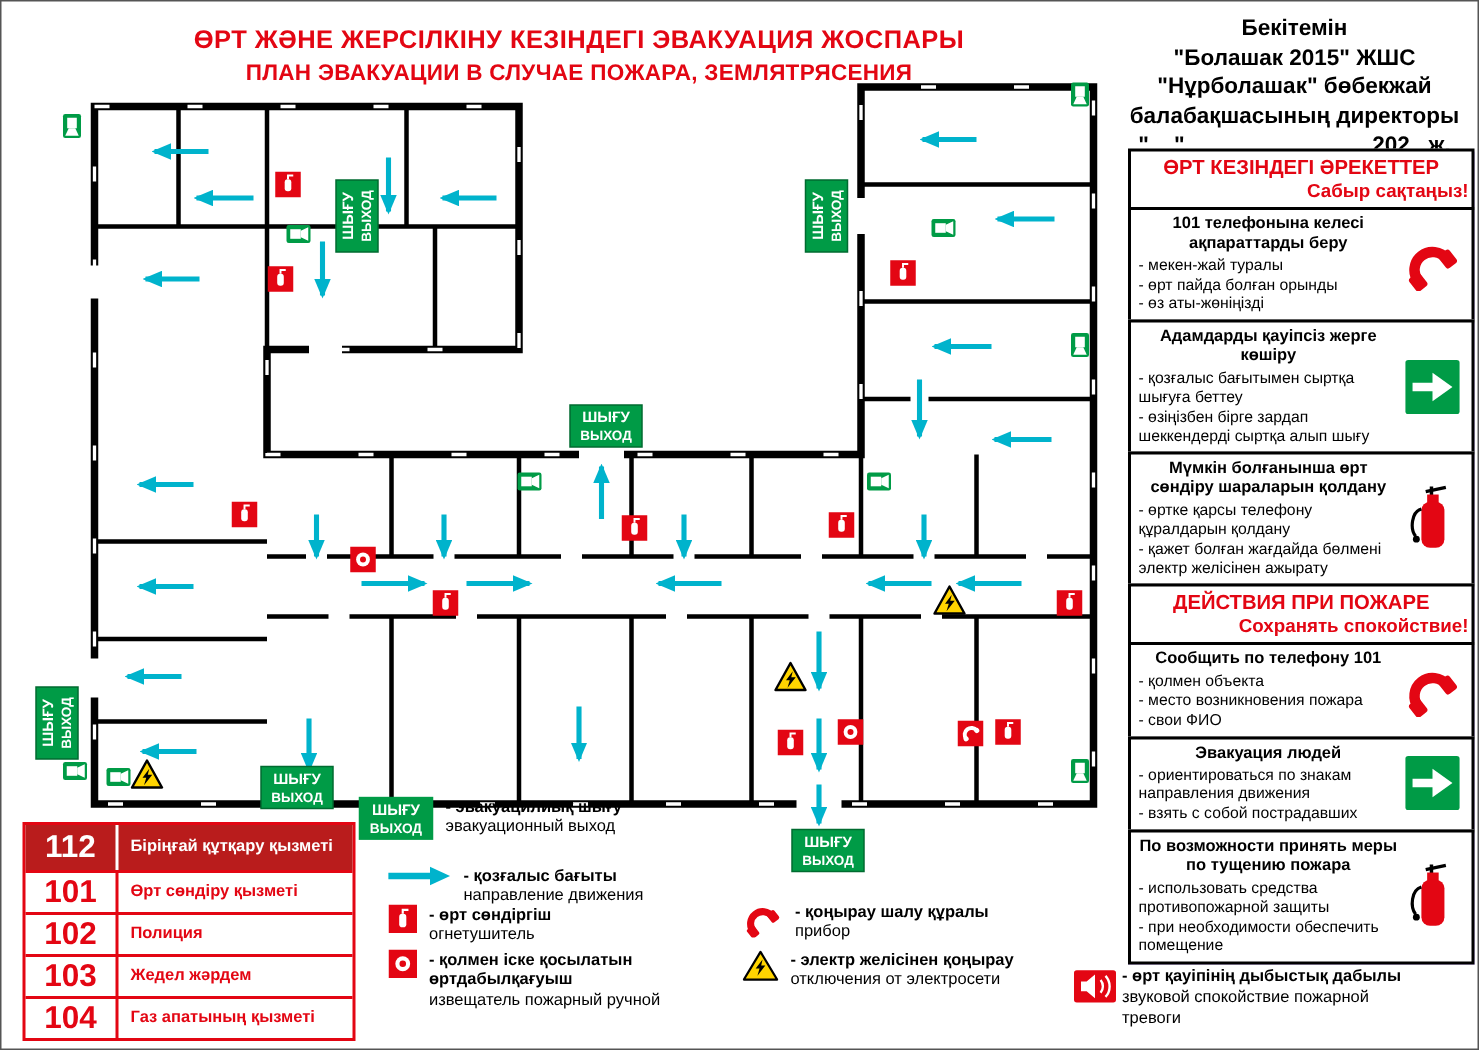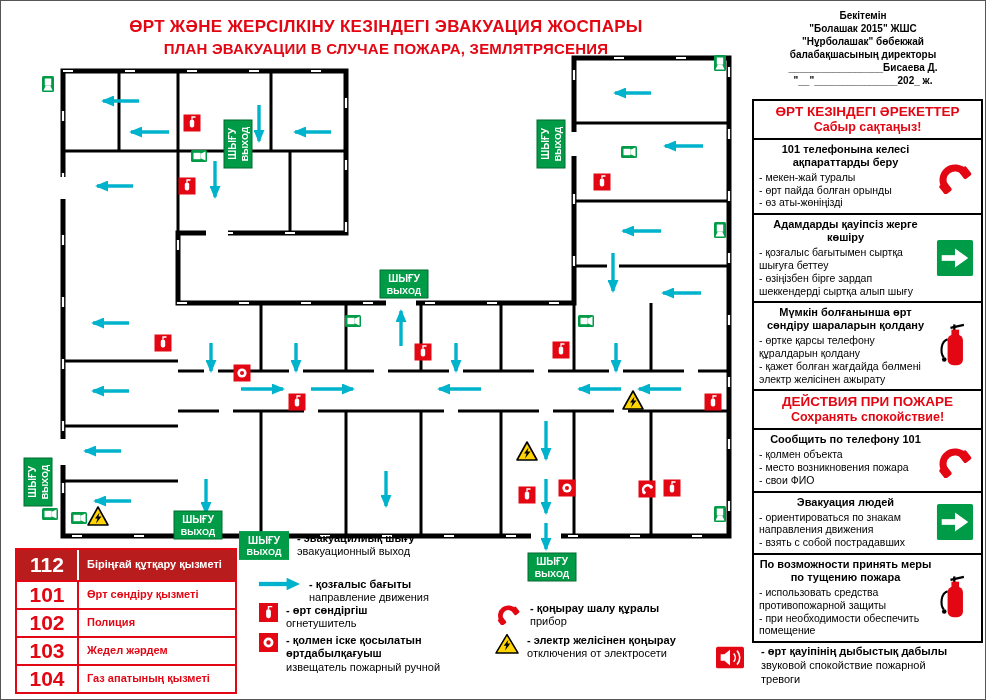--- a/index.html
+++ b/index.html
@@ -4,34 +4,34 @@
 <style>
   html,body{margin:0;padding:0;background:#e8e8e8;}
   .page{position:relative;width:986px;height:700px;background:#fff;border:1px solid #555;
         box-sizing:border-box;font-family:"Liberation Sans",sans-serif;overflow:hidden;margin:0 auto;}
   
   .title{position:absolute;left:40px;top:16px;width:690px;text-align:center;color:#e30613;font-weight:bold;z-index:3;}
   .title .l1{font-size:17px;letter-spacing:.3px;}
   .title .l2{font-size:15px;margin-top:3px;letter-spacing:.2px;}
   
   .approval{position:absolute;left:744px;top:8px;width:236px;text-align:center;font-weight:bold;
-            font-size:10px;line-height:1.3;color:#000;z-index:3;}
+            font-size:15px;line-height:1.3;color:#000;z-index:3;}
   
   .sidebar{position:absolute;left:751px;top:100px;width:231px;z-index:3;background:#6d28d9;}
   .sb-box{border:2px solid #000;margin-top:-2px;background:#fff;}
   .sb-header{text-align:center;color:#e30613;font-weight:bold;padding:3px 2px 4px;}
   .sb-header .h1{font-size:13.5px;line-height:1.15;}
-  .sb-header .h2{font-size:12.5px;line-height:1.15;}
+  .sb-header .h2{font-size:12.5px;line-height:1.15;text-align:right;}
   .sb-sec{display:flex;padding:3px 3px 4px 5px;}
   .sb-sec .txt{flex:1;min-width:0;}
   .sb-sec .tl{font-weight:bold;text-align:center;font-size:11px;line-height:1.18;margin-bottom:2px;}
   .sb-sec .it{font-size:10.5px;line-height:1.22;}
   .sb-sec .ic{width:46px;display:flex;align-items:center;justify-content:center;flex:none;}
   
-  .alarm-note{position:absolute;left:714px;top:644px;width:268px;display:flex;gap:16px;align-items:flex-start;z-index:3;}
+  .alarm-note{position:absolute;left:714px;top:644px;width:268px;display:flex;gap:3px;align-items:flex-start;z-index:3;}
   .alarm-note .an-text{font-size:11px;line-height:1.25;}
   .alarm-note .an-kk{font-weight:bold;}
   
   .etable{position:absolute;left:14px;top:547px;width:218px;border:2.5px solid #e30613;z-index:3;background:#fff;}
   .etable .row{display:flex;border-top:2px solid #e30613;height:26px;}
   .etable .row:first-child{border-top:0;height:30px;}
   .etable .num{width:60px;border-right:2px solid #e30613;color:#e30613;font-weight:bold;font-size:21px;
                display:flex;align-items:center;justify-content:center;}
   .etable .lbl{flex:1;color:#e30613;font-weight:bold;font-size:11px;display:flex;align-items:center;
                padding-left:8px;line-height:1.05;}
@@ -288,21 +288,20 @@
   <div class="title">
     <div class="l1">ӨРТ ЖӘНЕ ЖЕРСІЛКІНУ КЕЗІНДЕГІ ЭВАКУАЦИЯ ЖОСПАРЫ</div>
     <div class="l2">ПЛАН ЭВАКУАЦИИ  В СЛУЧАЕ ПОЖАРА, ЗЕМЛЯТРЯСЕНИЯ</div>
   </div>
 
   <div class="approval" id="approval">
       <div>Бекітемін</div>
       <div>"Болашак 2015" ЖШС</div>
       <div>"Нұрболашак" бөбекжай</div>
       <div>балабақшасының директоры</div>
-      <div>_________________Бисаева Д.</div>
       <div>"__"_______________202_ ж.</div>
     </div>
 
   <div class="sidebar">
     <div class="sb-box sb-header">
       <div class="h1">ӨРТ КЕЗІНДЕГІ ӘРЕКЕТТЕР</div>
       <div class="h2">Сабыр сақтаңыз!</div>
     </div>
     <div id="secs-kk">
         <div class="sb-box sb-sec">

